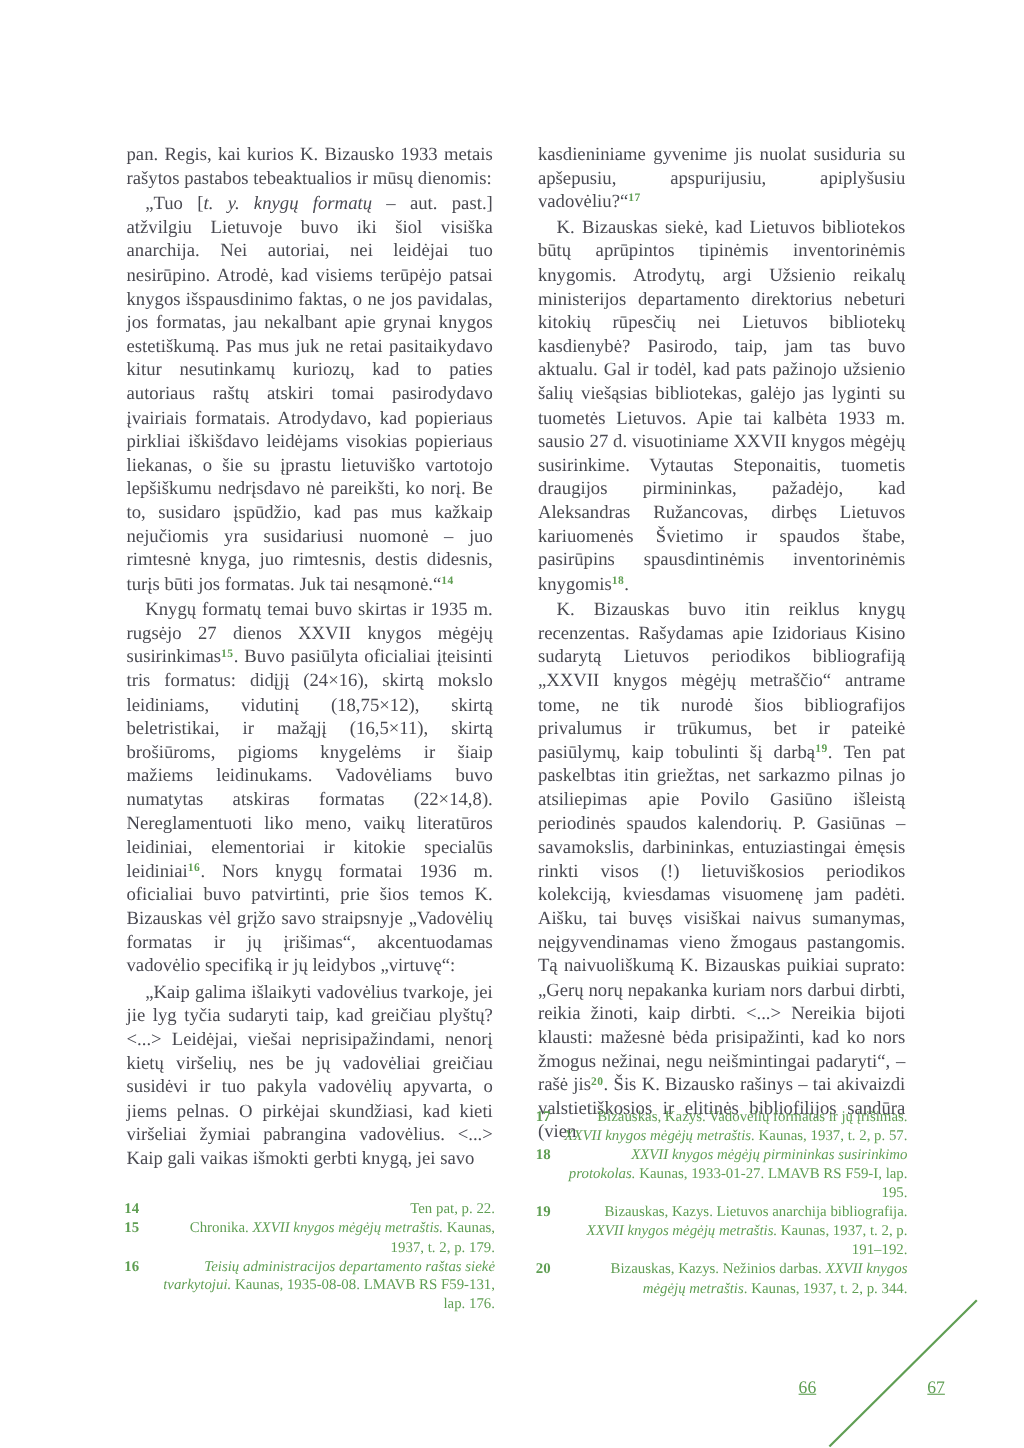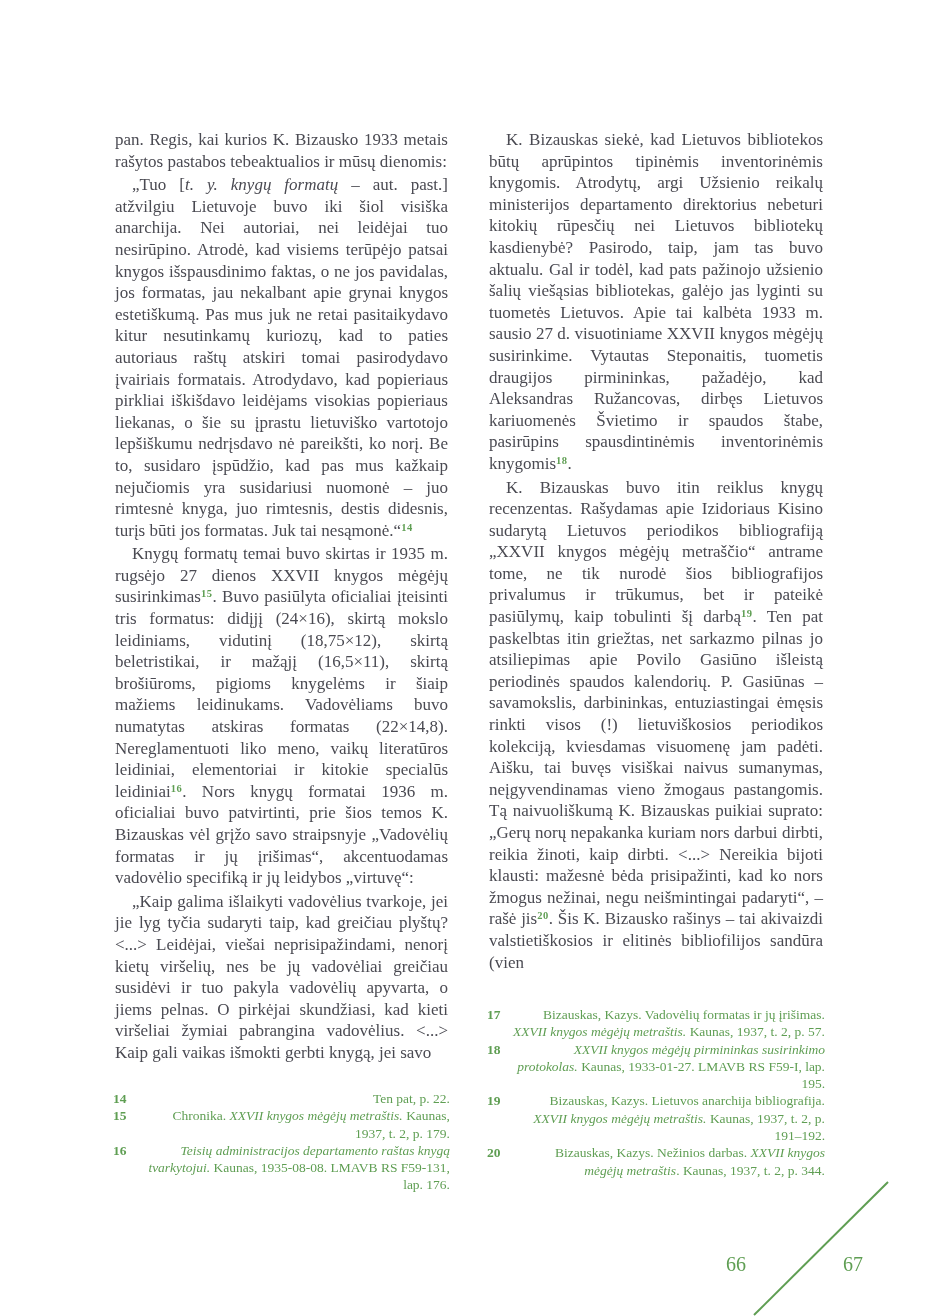--- a/index.html
+++ b/index.html
@@ -39,54 +39,56 @@
     color: var(--green, #5f9e53);
     text-align: left;
   }
   .fn-left  { left: 113px; top: 1090px; width: 337px; }
   .fn-right { left: 487px; top: 1006px; width: 338px; }
   .fn-item { display: flex; }
   .fn-num  { flex: 0 0 26px; font-weight: 700; }
   .fn-text { flex: 1; text-align: right; }
   .page-number {
     position: absolute;
-    font-size: 20px;
+    font-size: 16px;
     color: var(--green, #5f9e53);
+    text-decoration: underline;
   }
   .pn-left  { left: 726px; top: 1253px; }
   .pn-right { left: 843px; top: 1253px; }
   .diagonal { position: absolute; left: 740px; top: 1172px; }
   .diagonal line { stroke: var(--green, #5f9e53); stroke-width: 2; fill: none; }
 </style>
 </head>
 <body>
 
 <div class="page">
   <div class="col col-left" id="col-left">
       <p><span>pan. Regis, kai kurios K. Bizausko 1933 metais rašytos pastabos tebeaktualios ir mūsų dienomis:</span></p>
       <p class="indent"><span>„Tuo [</span><em>t. y. knygų formatų</em><span> – aut. past.] atžvilgiu Lietuvoje buvo iki šiol visiška anarchija. Nei autoriai, nei leidėjai tuo nesirūpino. Atrodė, kad visiems terūpėjo patsai knygos išspausdinimo faktas, o ne jos pavidalas, jos formatas, jau nekalbant apie grynai knygos estetiškumą. Pas mus juk ne retai pasitaikydavo kitur nesutinkamų kuriozų, kad to paties autoriaus raštų atskiri tomai pasirodydavo įvairiais formatais. Atrodydavo, kad popieriaus pirkliai iškišdavo leidėjams visokias popieriaus liekanas, o šie su įprastu lietuviško vartotojo lepšiškumu nedrįsdavo nė pareikšti, ko norį. Be to, susidaro įspūdžio, kad pas mus kažkaip nejučiomis yra susidariusi nuomonė – juo rimtesnė knyga, juo rimtesnis, destis didesnis, turįs būti jos formatas. Juk tai nesąmonė.“</span><sup class="fn-ref">14</sup></p>
       <p class="indent"><span>Knygų formatų temai buvo skirtas ir 1935 m. rugsėjo 27 dienos XXVII knygos mėgėjų susirinkimas</span><sup class="fn-ref">15</sup><span>. Buvo pasiūlyta oficialiai įteisinti tris formatus: didįjį (24×16), skirtą mokslo leidiniams, vidutinį (18,75×12), skirtą beletristikai, ir mažąjį (16,5×11), skirtą brošiūroms, pigioms knygelėms ir šiaip mažiems leidinukams. Vadovėliams buvo numatytas atskiras formatas (22×14,8). Nereglamentuoti liko meno, vaikų literatūros leidiniai, elementoriai ir kitokie specialūs leidiniai</span><sup class="fn-ref">16</sup><span>. Nors knygų formatai 1936 m. oficialiai buvo patvirtinti, prie šios temos K. Bizauskas vėl grįžo savo straipsnyje „Vadovėlių formatas ir jų įrišimas“, akcentuodamas vadovėlio specifiką ir jų leidybos „virtuvę“:</span></p>
       <p class="indent"><span>„Kaip galima išlaikyti vadovėlius tvarkoje, jei jie lyg tyčia sudaryti taip, kad greičiau plyštų? &lt;...&gt; Leidėjai, viešai neprisipažindami, nenorį kietų viršelių, nes be jų vadovėliai greičiau susidėvi ir tuo pakyla vadovėlių apyvarta, o jiems pelnas. O pirkėjai skundžiasi, kad kieti viršeliai žymiai pabrangina vadovėlius. &lt;...&gt; Kaip gali vaikas išmokti gerbti knygą, jei savo</span></p>
     </div>
   <div class="col col-right" id="col-right">
+      <p><span>kasdieniniame gyvenime jis nuolat susiduria su apšepusiu, apspurijusiu, apiplyšusiu vadovėliu?“</span><sup class="fn-ref">17</sup></p>
       <p class="indent"><span>K. Bizauskas siekė, kad Lietuvos bibliotekos būtų aprūpintos tipinėmis inventorinėmis knygomis. Atrodytų, argi Užsienio reikalų ministerijos departamento direktorius nebeturi kitokių rūpesčių nei Lietuvos bibliotekų kasdienybė? Pasirodo, taip, jam tas buvo aktualu. Gal ir todėl, kad pats pažinojo užsienio šalių viešąsias bibliotekas, galėjo jas lyginti su tuometės Lietuvos. Apie tai kalbėta 1933 m. sausio 27 d. visuotiniame XXVII knygos mėgėjų susirinkime. Vytautas Steponaitis, tuometis draugijos pirmininkas, pažadėjo, kad Aleksandras Ružancovas, dirbęs Lietuvos kariuomenės Švietimo ir spaudos štabe, pasirūpins spausdintinėmis inventorinėmis knygomis</span><sup class="fn-ref">18</sup><span>.</span></p>
       <p class="indent"><span>K. Bizauskas buvo itin reiklus knygų recenzentas. Rašydamas apie Izidoriaus Kisino sudarytą Lietuvos periodikos bibliografiją „XXVII knygos mėgėjų metraščio“ antrame tome, ne tik nurodė šios bibliografijos privalumus ir trūkumus, bet ir pateikė pasiūlymų, kaip tobulinti šį darbą</span><sup class="fn-ref">19</sup><span>. Ten pat paskelbtas itin griežtas, net sarkazmo pilnas jo atsiliepimas apie Povilo Gasiūno išleistą periodinės spaudos kalendorių. P. Gasiūnas – savamokslis, darbininkas, entuziastingai ėmęsis rinkti visos (!) lietuviškosios periodikos kolekciją, kviesdamas visuomenę jam padėti. Aišku, tai buvęs visiškai naivus sumanymas, neįgyvendinamas vieno žmogaus pastangomis. Tą naivuoliškumą K. Bizauskas puikiai suprato: „Gerų norų nepakanka kuriam nors darbui dirbti, reikia žinoti, kaip dirbti. &lt;...&gt; Nereikia bijoti klausti: mažesnė bėda prisipažinti, kad ko nors žmogus nežinai, negu neišmintingai padaryti“, – rašė jis</span><sup class="fn-ref">20</sup><span>. Šis K. Bizausko rašinys – tai akivaizdi valstietiškosios ir elitinės bibliofilijos sandūra (vien</span></p>
     </div>
   <div class="footnotes fn-left" id="fn-left">
       <div class="fn-item">
         <span class="fn-num">14</span>
         <span class="fn-text"><span>Ten pat, p. 22.</span></span>
       </div>
       <div class="fn-item">
         <span class="fn-num">15</span>
         <span class="fn-text"><span>Chronika. </span><em>XXVII knygos mėgėjų metraštis.</em><span> Kaunas, 1937, t. 2, p. 179.</span></span>
       </div>
       <div class="fn-item">
         <span class="fn-num">16</span>
-        <span class="fn-text"><em>Teisių administracijos departamento raštas knygą tvarkytojui.</em><span> Kaunas, 1935-08-08. LMAVB RS F59-131, lap. 176.</span></span>
+        <span class="fn-text"><em>Teisių administracijos departamento raštas siekė tvarkytojui.</em><span> Kaunas, 1935-08-08. LMAVB RS F59-131, lap. 176.</span></span>
       </div>
     </div>
   <div class="footnotes fn-right" id="fn-right">
       <div class="fn-item">
         <span class="fn-num">17</span>
         <span class="fn-text"><span>Bizauskas, Kazys. Vadovėlių formatas ir jų įrišimas. </span><em>XXVII knygos mėgėjų metraštis.</em><span> Kaunas, 1937, t. 2, p. 57.</span></span>
       </div>
       <div class="fn-item">
         <span class="fn-num">18</span>
         <span class="fn-text"><em>XXVII knygos mėgėjų pirmininkas susirinkimo protokolas.</em><span> Kaunas, 1933-01-27. LMAVB RS F59-I, lap. 195.</span></span>

